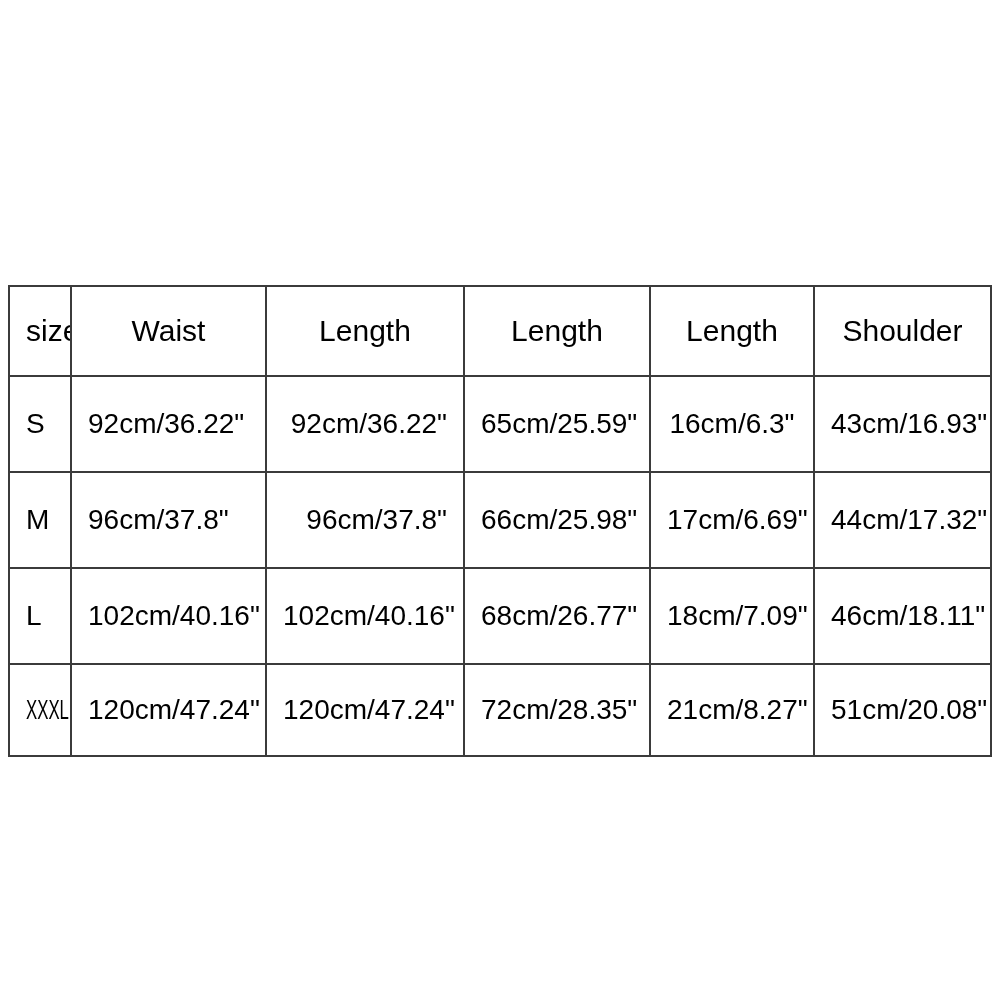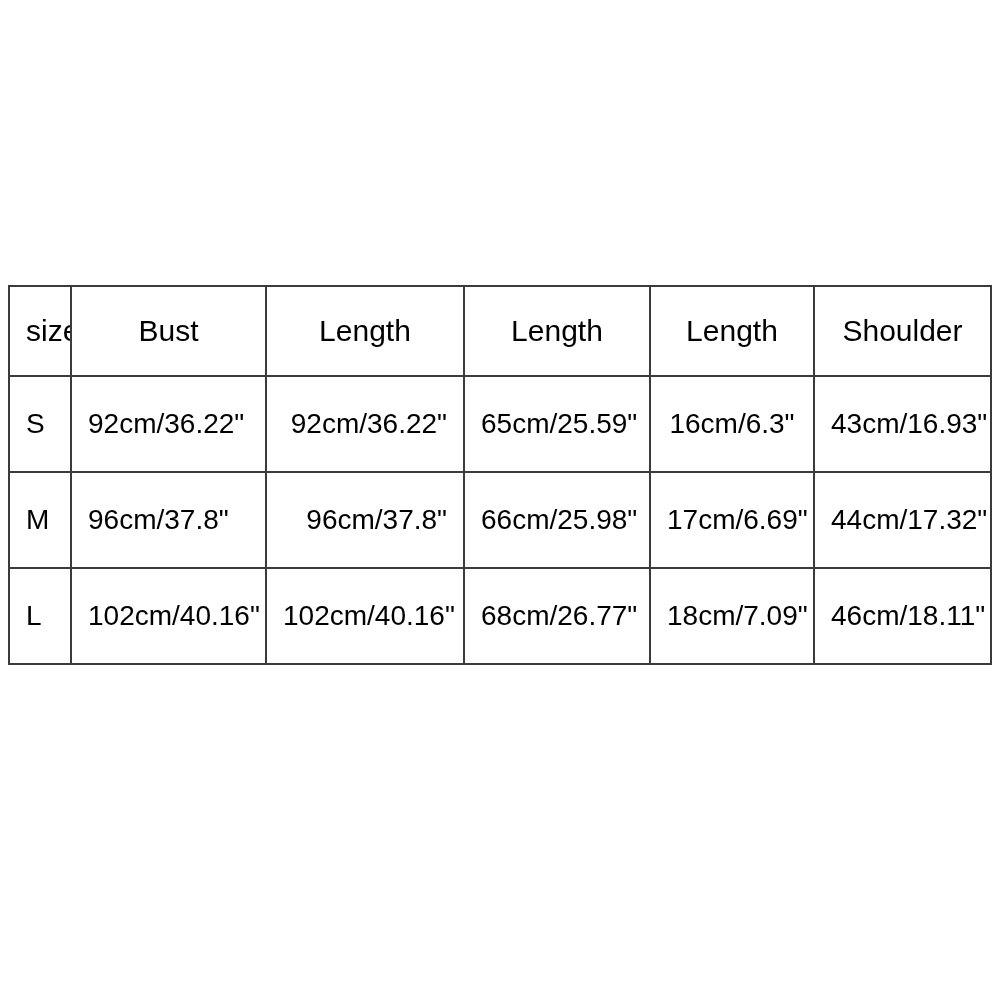--- a/index.html
+++ b/index.html
@@ -69,21 +69,21 @@
       <col style="width:62px">
       <col style="width:195px">
       <col style="width:198px">
       <col style="width:186px">
       <col style="width:164px">
       <col style="width:177px">
     </colgroup>
     <thead>
       <tr>
         <th class="c-size">size</th>
-        <th class="c-bust">Bust</th>
+        <th class="c-bust">Waist</th>
         <th class="c-waist">Length</th>
         <th class="c-length">Length</th>
         <th class="c-sleeve">Length</th>
         <th class="c-shoulder">Shoulder</th>
       </tr>
     </thead>
     <tbody>
       <tr>
         <td class="c-size"><span class="lbl">S</span></td>
         <td class="c-bust">92cm/36.22"</td>
@@ -101,15 +101,23 @@
         <td class="c-shoulder">44cm/17.32"</td>
       </tr>
       <tr>
         <td class="c-size"><span class="lbl">L</span></td>
         <td class="c-bust">102cm/40.16"</td>
         <td class="c-waist">102cm/40.16"</td>
         <td class="c-length">68cm/26.77"</td>
         <td class="c-sleeve">18cm/7.09"</td>
         <td class="c-shoulder">46cm/18.11"</td>
       </tr>
+      <tr class="row-last">
+        <td class="c-size"><span class="lbl compress-60">XXXL</span></td>
+        <td class="c-bust">120cm/47.24"</td>
+        <td class="c-waist">120cm/47.24"</td>
+        <td class="c-length">72cm/28.35"</td>
+        <td class="c-sleeve">21cm/8.27"</td>
+        <td class="c-shoulder">51cm/20.08"</td>
+      </tr>
     </tbody>
   </table>
 </div>
 
 </body></html>

